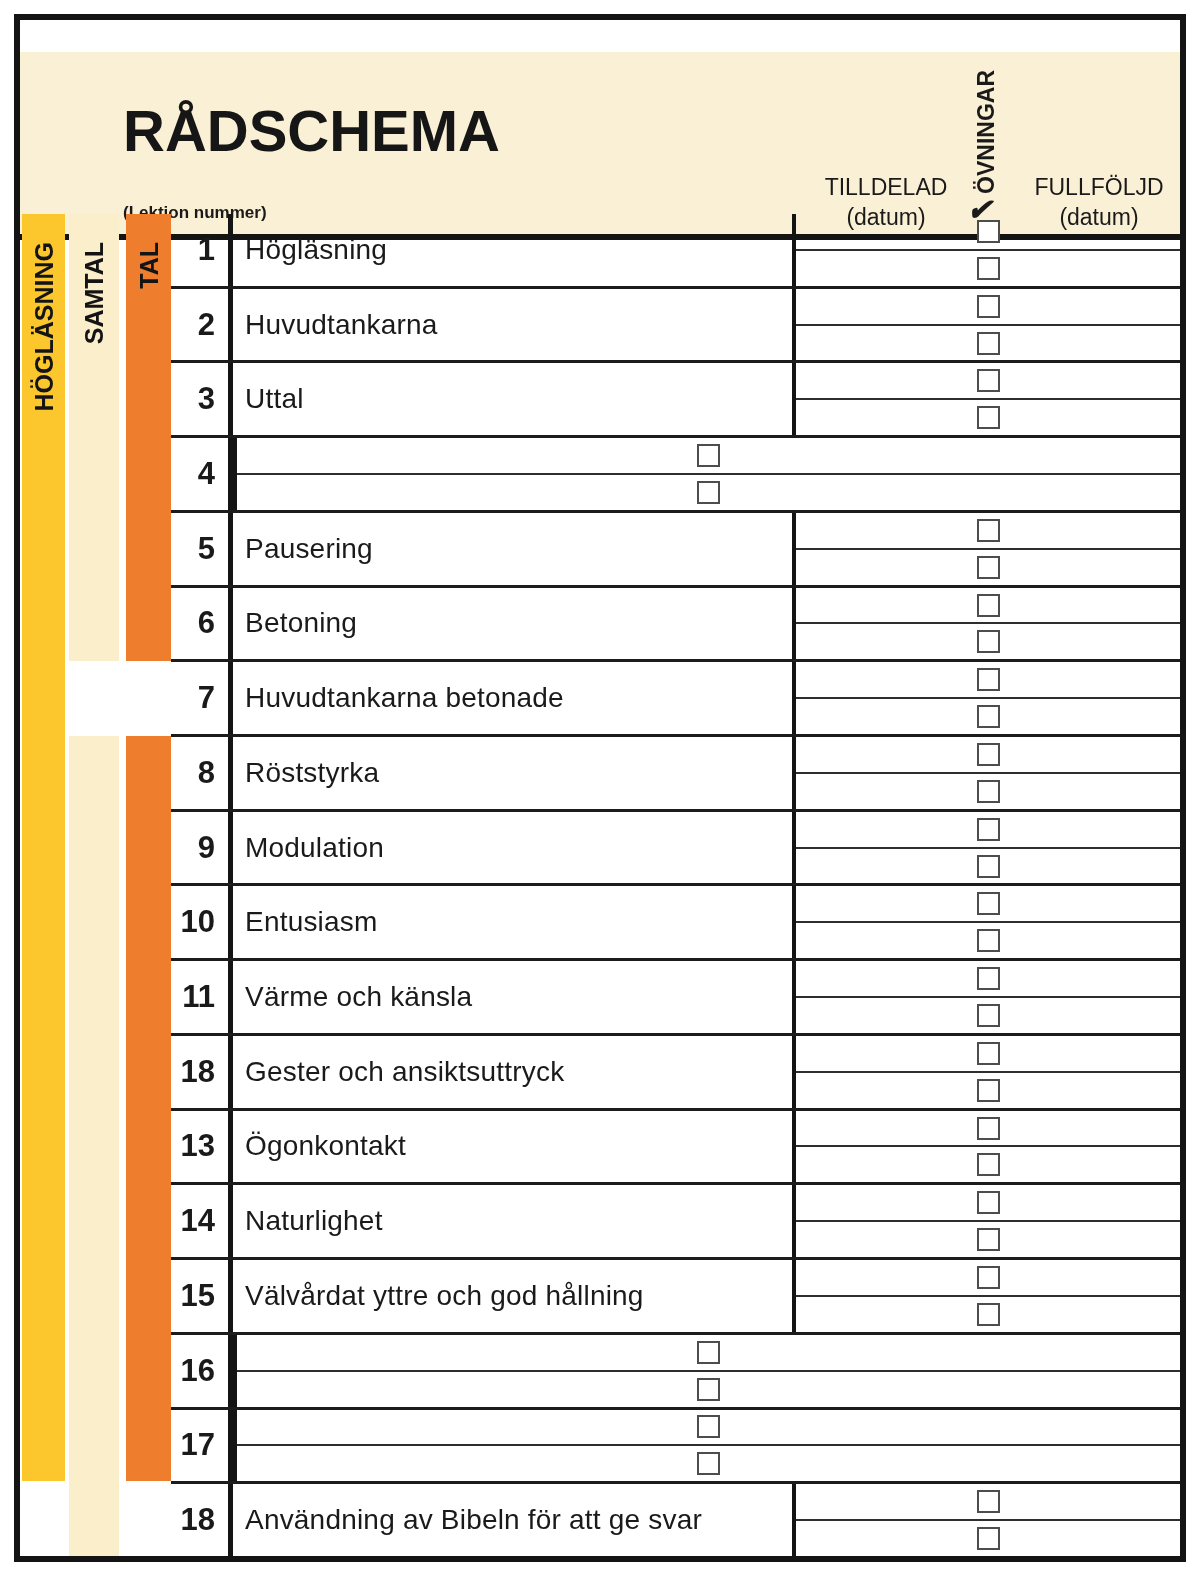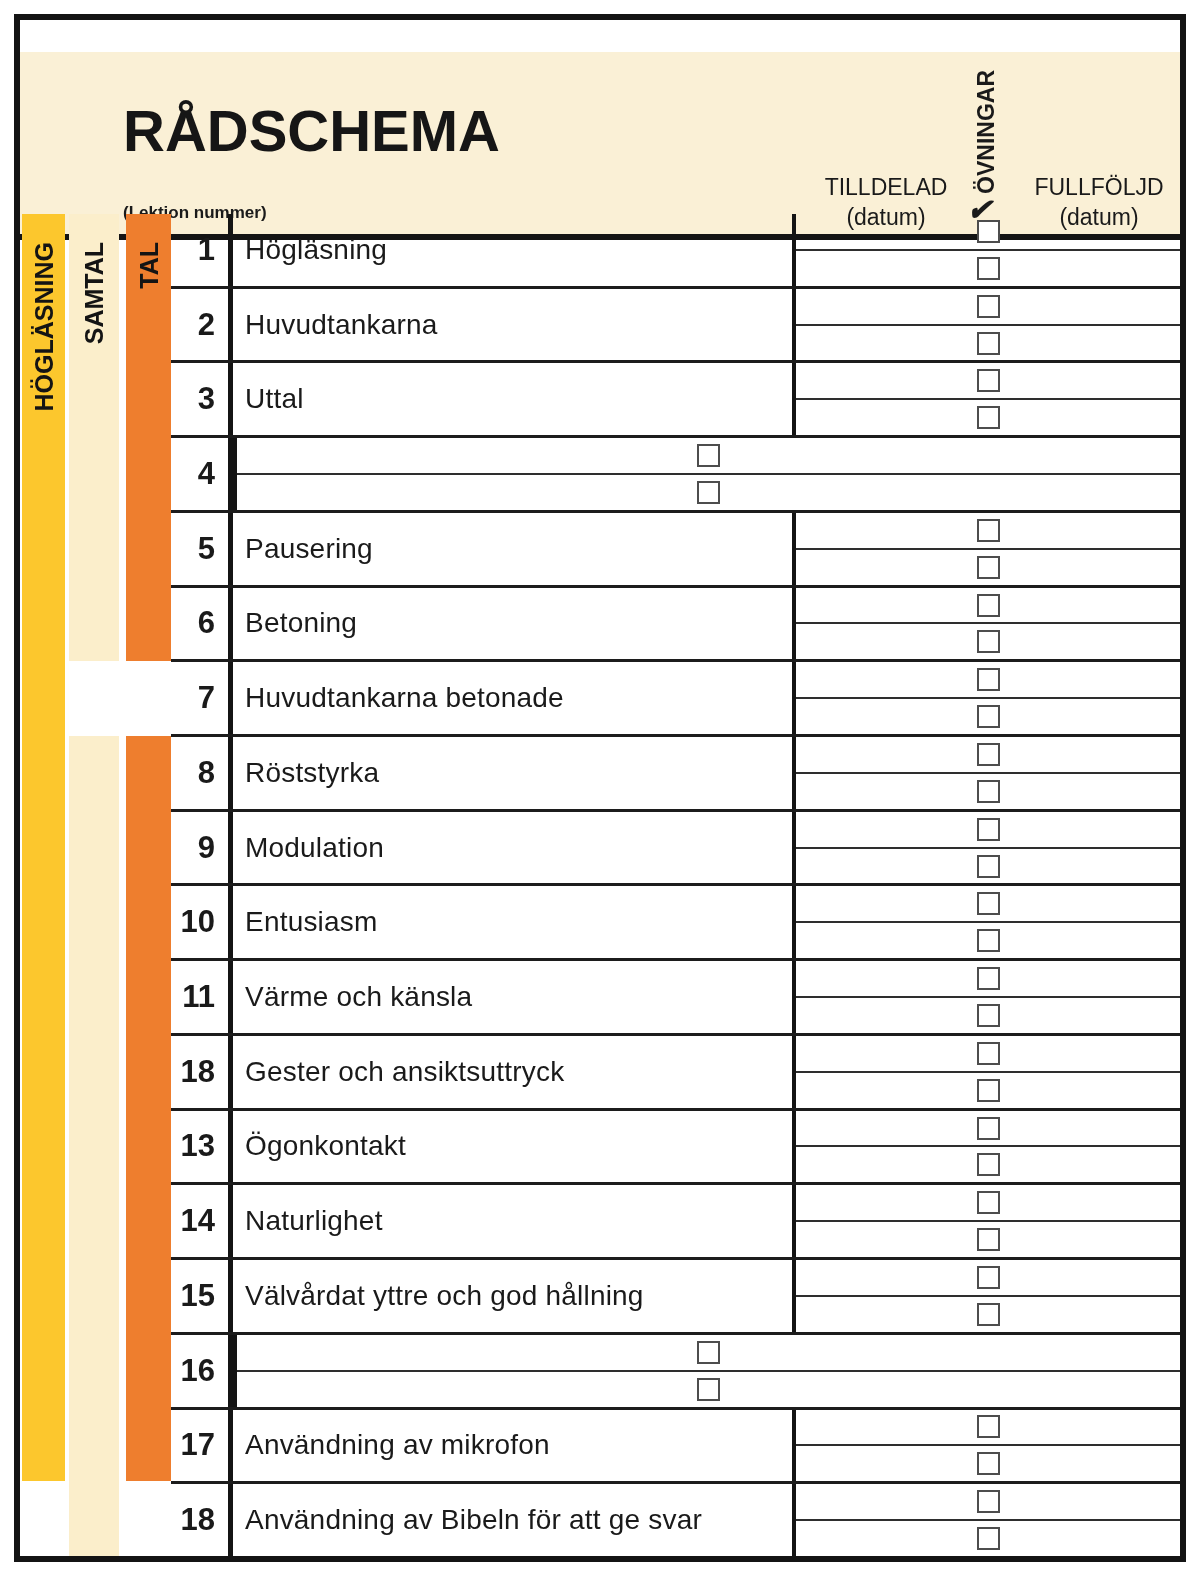--- a/index.html
+++ b/index.html
@@ -418,21 +418,20 @@
             <div class="sub-row">
               <div class="date-cell"></div>
               <div class="checkbox"></div>
               <div class="date-cell"></div>
             </div>
           </div>
         </div>
         <div class="lesson-row">
           <div class="num-cell">17</div>
           <div class="vline-a"></div>
-          <div class="name-cell">Användning av mikrofon</div>
           <div class="vline-b"></div>
           <div class="right-cell">
             <div class="sub-row first">
               <div class="date-cell"></div>
               <div class="checkbox"></div>
               <div class="date-cell"></div>
             </div>
             <div class="sub-row">
               <div class="date-cell"></div>
               <div class="checkbox"></div>

